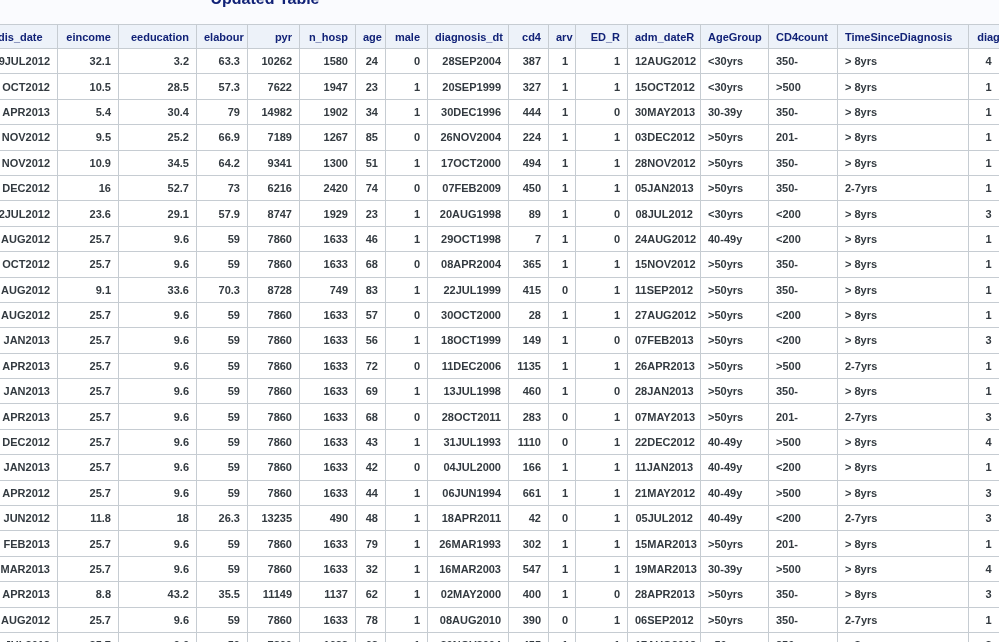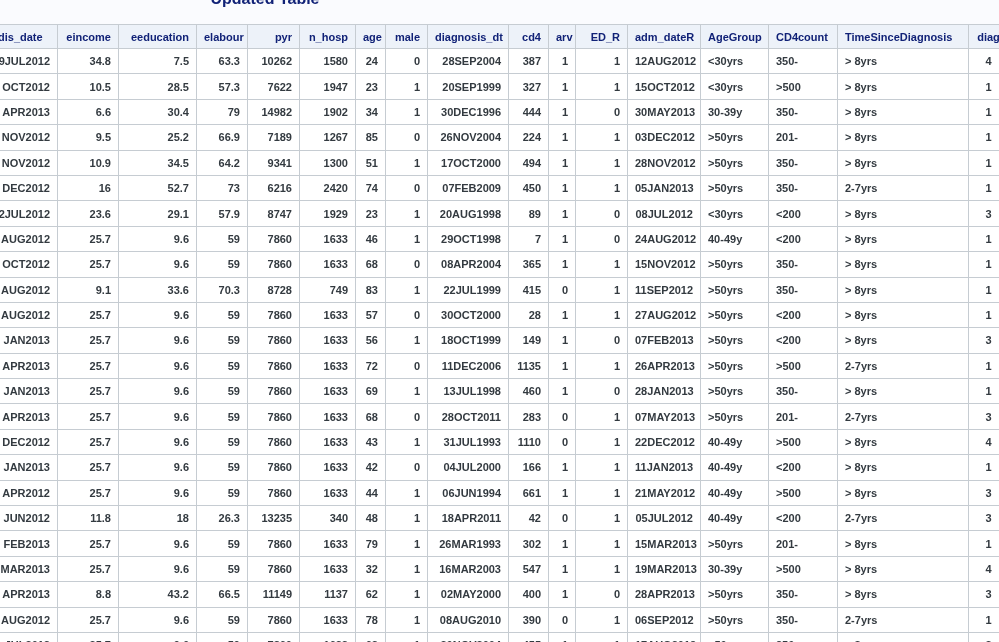--- a/index.html
+++ b/index.html
@@ -92,22 +92,22 @@
         <th class="ar">adm_dateR</th>
         <th class="al">AgeGroup</th>
         <th class="al">CD4count</th>
         <th class="al">TimeSinceDiagnosis</th>
         <th class="ac">diag</th>
       </tr>
   </thead>
   <tbody>
       <tr class="data-row">
         <td class="ar">9JUL2012</td>
-        <td class="ar">34.8</td>
-        <td class="ar">7.5</td>
+        <td class="ar">32.1</td>
+        <td class="ar">3.2</td>
         <td class="ar">63.3</td>
         <td class="ar">10262</td>
         <td class="ar">1580</td>
         <td class="ar">24</td>
         <td class="ar">0</td>
         <td class="ar">28SEP2004</td>
         <td class="ar">387</td>
         <td class="ar">1</td>
         <td class="ar">1</td>
         <td class="ar">12AUG2012</td>
@@ -130,21 +130,21 @@
         <td class="ar">1</td>
         <td class="ar">1</td>
         <td class="ar">15OCT2012</td>
         <td class="al">&lt;30yrs</td>
         <td class="al">&gt;500</td>
         <td class="al">&gt; 8yrs</td>
         <td class="ac">1</td>
       </tr>
       <tr class="data-row">
         <td class="ar">APR2013</td>
-        <td class="ar">6.6</td>
+        <td class="ar">5.4</td>
         <td class="ar">30.4</td>
         <td class="ar">79</td>
         <td class="ar">14982</td>
         <td class="ar">1902</td>
         <td class="ar">34</td>
         <td class="ar">1</td>
         <td class="ar">30DEC1996</td>
         <td class="ar">444</td>
         <td class="ar">1</td>
         <td class="ar">0</td>
@@ -438,21 +438,21 @@
         <td class="al">&gt;500</td>
         <td class="al">&gt; 8yrs</td>
         <td class="ac">3</td>
       </tr>
       <tr class="data-row">
         <td class="ar">JUN2012</td>
         <td class="ar">11.8</td>
         <td class="ar">18</td>
         <td class="ar">26.3</td>
         <td class="ar">13235</td>
-        <td class="ar">340</td>
+        <td class="ar">490</td>
         <td class="ar">48</td>
         <td class="ar">1</td>
         <td class="ar">18APR2011</td>
         <td class="ar">42</td>
         <td class="ar">0</td>
         <td class="ar">1</td>
         <td class="ar">05JUL2012</td>
         <td class="al">40-49y</td>
         <td class="al">&lt;200</td>
         <td class="al">2-7yrs</td>
@@ -493,21 +493,21 @@
         <td class="ar">19MAR2013</td>
         <td class="al">30-39y</td>
         <td class="al">&gt;500</td>
         <td class="al">&gt; 8yrs</td>
         <td class="ac">4</td>
       </tr>
       <tr class="data-row">
         <td class="ar">APR2013</td>
         <td class="ar">8.8</td>
         <td class="ar">43.2</td>
-        <td class="ar">66.5</td>
+        <td class="ar">35.5</td>
         <td class="ar">11149</td>
         <td class="ar">1137</td>
         <td class="ar">62</td>
         <td class="ar">1</td>
         <td class="ar">02MAY2000</td>
         <td class="ar">400</td>
         <td class="ar">1</td>
         <td class="ar">0</td>
         <td class="ar">28APR2013</td>
         <td class="al">&gt;50yrs</td>

